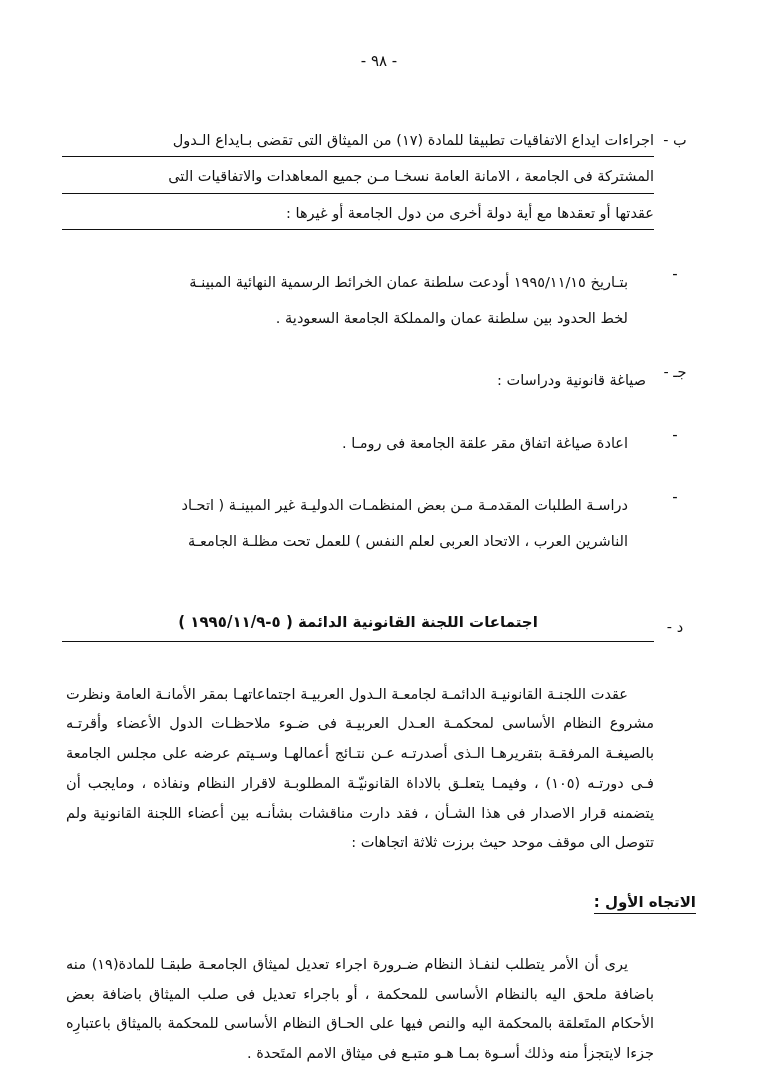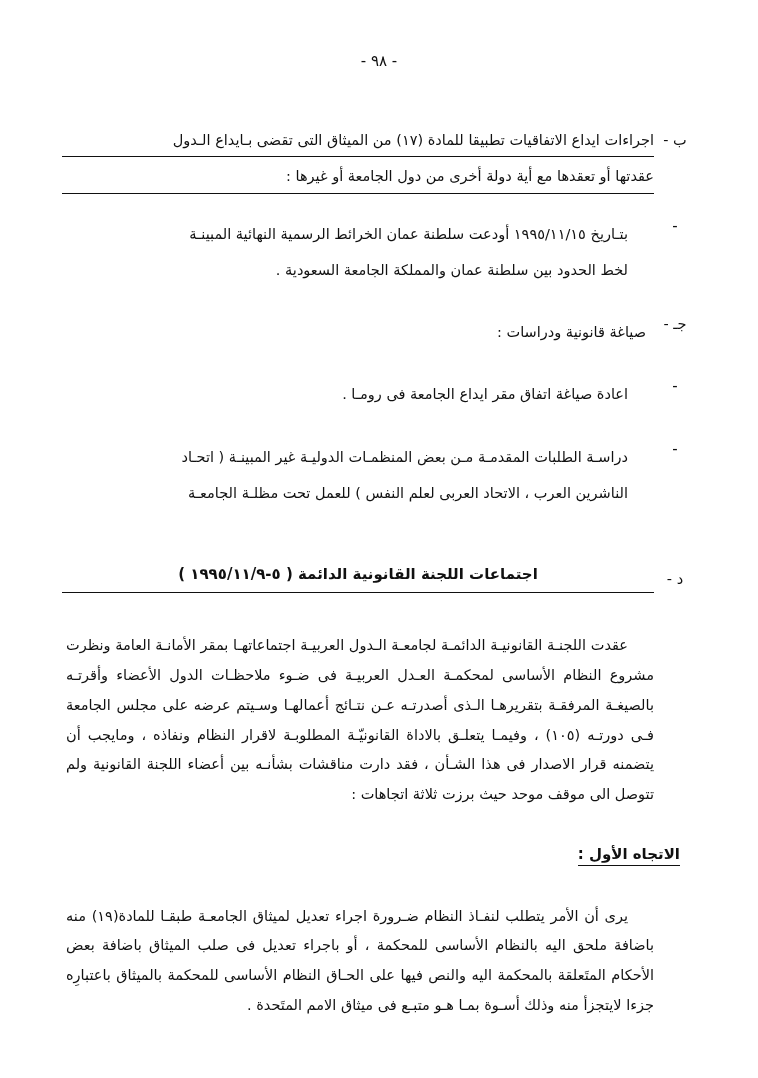--- a/index.html
+++ b/index.html
@@ -54,21 +54,21 @@
     text-align: justify;
     text-justify: inter-word;
   }
   .bold-underline .body p {
     font-weight: normal;
     border-bottom: 1px solid #111;
     padding-bottom: 2px;
     margin: 0 0 5px 0;
   }
   .bold-underline .body p:last-child {
-    margin-bottom: 0;
+    margin-bottom: 12px;
   }
   .body p {
     margin: 8px;
   }
   .indent-sub .body {
     padding-right: 18px;
   }
   .spacer-12 { height: 12px; }
   .spacer-18 { height: 18px; }
   .spacer-34 { height: 34px; }
@@ -94,21 +94,21 @@
     padding-bottom: 2px;
   }
   .section-title {
     font-weight: bold;
     font-size: 15px;
     direction: rtl;
     text-align: right;
     display: inline-block;
     border-bottom: 1px solid #111;
     padding-bottom: 2px;
-    margin-right: 16px;
+    margin-right: 0;
   }
   .title-wrap {
     direction: rtl;
     text-align: right;
     margin-bottom: 18px;
   }
   .para {
     direction: rtl;
     font-size: 14.5px;
     line-height: 2.05;
@@ -127,20 +127,21 @@
 <body>
 
 <div class="page">
 
   <div class="page-number">- ٩٨ -</div>
 
   <div class="item bold-underline">
     <div class="marker">ب -</div>
     <div class="body">
       <p>اجراءات ايداع الاتفاقيات تطبيقا للمادة (١٧) من  الميثاق التى تقضى بـايداع الـدول</p>
+      <p>المشتركة فى الجامعة ، الامانة العامة  نسخـا مـن جميع المعاهدات والاتفاقيات التى</p>
       <p>عقدتها أو تعقدها مع أية دولة أخرى من دول الجامعة أو غيرها :</p>
     </div>
   </div>
 
   <div class="spacer-12"></div>
 
   <div class="item indent-sub">
     <div class="marker dash">-</div>
     <div class="body">
       <p>بتـاريخ ١٩٩٥/١١/١٥ أودعت سلطنة عمان الخرائط الرسمية النهائية المبينـة</p>
@@ -155,21 +156,21 @@
     <div class="body">
       <p>صياغة قانونية ودراسات :</p>
     </div>
   </div>
 
   <div class="spacer-12"></div>
 
   <div class="item indent-sub">
     <div class="marker dash">-</div>
     <div class="body">
-      <p>اعادة صياغة اتفاق مقر ايداع الجامعة فى رومـا .</p>
+      <p>اعادة صياغة اتفاق مقر علقة الجامعة فى رومـا .</p>
     </div>
   </div>
 
   <div class="spacer-12"></div>
 
   <div class="item indent-sub">
     <div class="marker dash">-</div>
     <div class="body">
       <p>دراسـة الطلبات المقدمـة مـن بعض المنظمـات الدوليـة غير المبينـة ( اتحـاد</p>
       <p>الناشرين العرب ، الاتحاد  العربى لعلم النفس ) للعمل تحت مظلـة الجامعـة</p>

